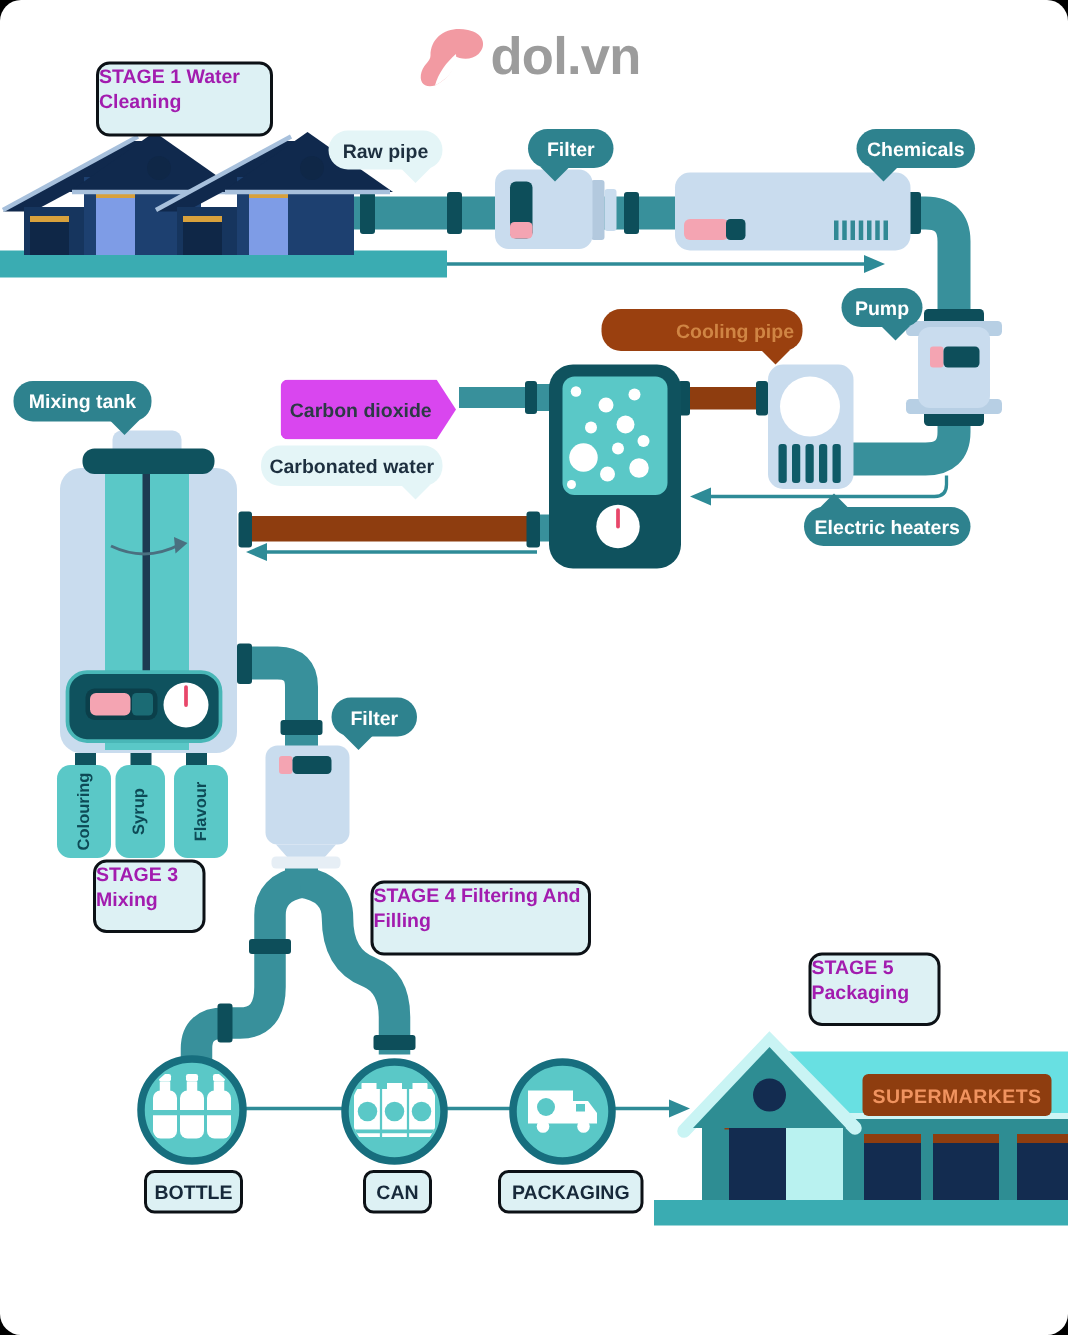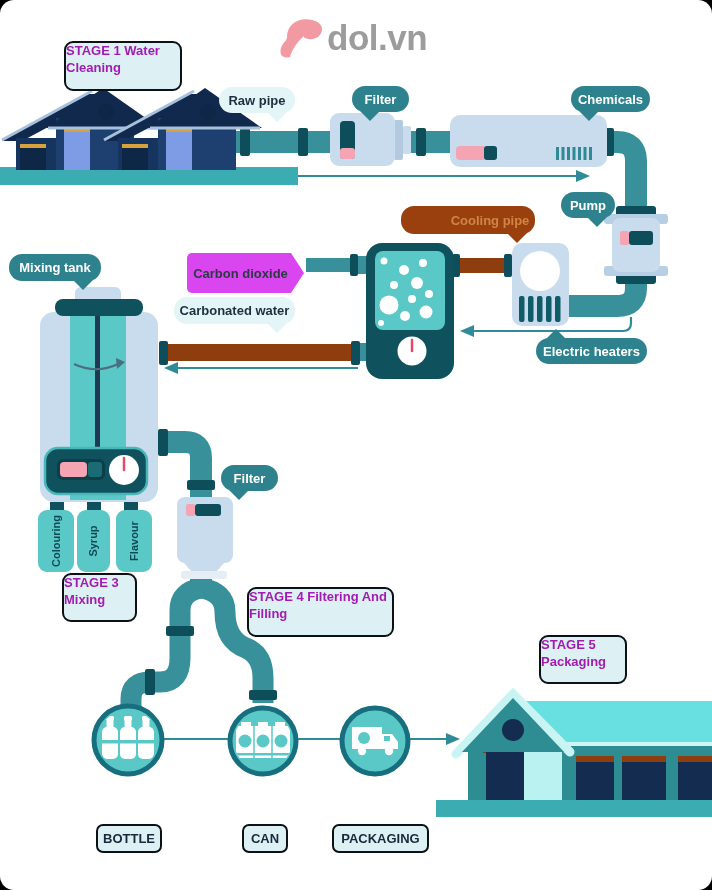--- a/index.html
+++ b/index.html
@@ -17,21 +17,21 @@
   .bubble::after{content:"";position:absolute;width:0;height:0;border:10px solid transparent;}
   .bubble.tail-bl::after{left:8px;bottom:-19px;border-top-color:var(--bb);}
   .bubble.tail-br::after{right:8px;bottom:-19px;border-top-color:var(--bb);}
   .bubble.tail-tl::after{left:10px;top:-19px;border-bottom-color:var(--bb);}
   .gray-arrow{position:absolute;left:187px;top:253px;width:117px;height:40px;background:#d946ef;
     color:#2c3a45;font-weight:700;font-size:13px;display:flex;align-items:center;justify-content:center;
     padding-right:10px;box-sizing:border-box;
     clip-path:polygon(0 0, calc(100% - 13px) 0, 100% 50%, calc(100% - 13px) 100%, 0 100%);
     border-radius:5px 0 0 5px;}
   .tag{position:absolute;background:#ddf1f4;border:2.5px solid #0c1116;border-radius:7px;
-    display:flex;align-items:center;justify-content:center;font-weight:700;font-size:13px;color:#17293a;margin-top:44px;}
+    display:flex;align-items:center;justify-content:center;font-weight:700;font-size:13px;color:#17293a;}
   .vlabel{position:absolute;width:70px;height:16px;display:flex;align-items:center;justify-content:center;
     font-size:11px;font-weight:700;color:#0d4a56;transform:rotate(-90deg);}
   .sign{position:absolute;left:575px;top:716px;width:126px;height:28px;background:#8e3d0f;border-radius:4px;
     display:flex;align-items:center;justify-content:center;color:#f0935f;font-weight:700;font-size:13px;letter-spacing:.3px;}
   .logo-text{position:absolute;left:327px;top:18px;font-size:35px;font-weight:700;color:#9c9c9c;letter-spacing:-.5px;}
 </style>
 </head>
 <body>
 
 <div id="page">
@@ -341,14 +341,15 @@
 <div class="bubble tail-bl" style="left:221px;top:465px;width:57px;height:26px;">Filter</div>
 
 <div class="vlabel" style="left:21px;top:533px;">Colouring</div>
 <div class="vlabel" style="left:58px;top:533px;">Syrup</div>
 <div class="vlabel" style="left:99px;top:533px;">Flavour</div>
 
 <div class="tag" style="left:96px;top:780px;width:62px;height:25px;">BOTTLE</div>
 <div class="tag" style="left:242px;top:780px;width:42px;height:25px;">CAN</div>
 <div class="tag" style="left:332px;top:780px;width:93px;height:25px;">PACKAGING</div>
 
+<div class="sign">SUPERMARKETS</div>
 
 </div>
 
 </body></html>

